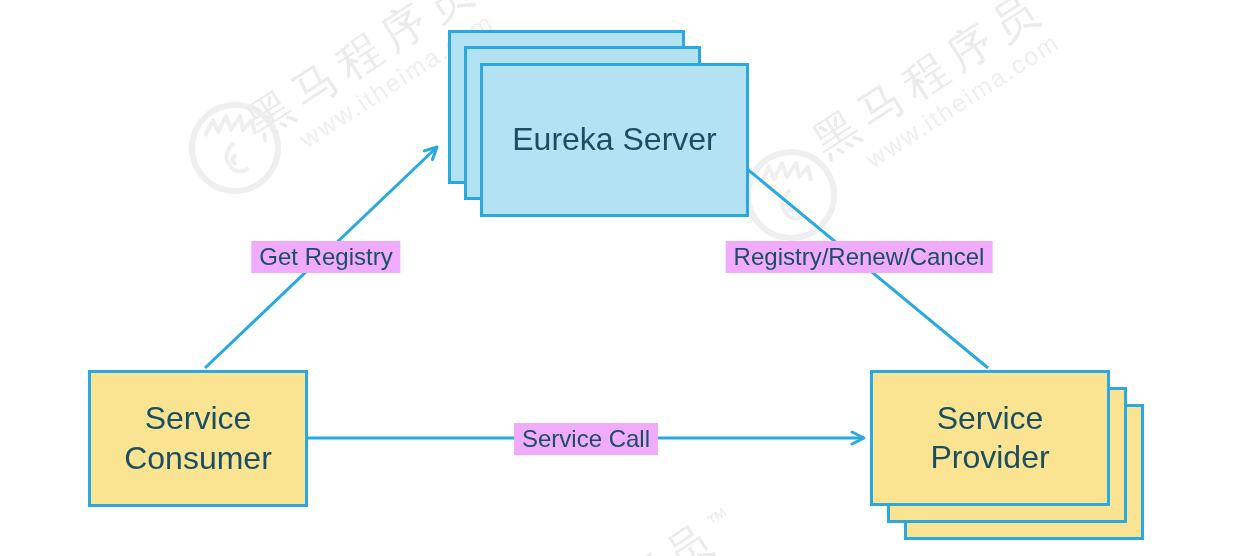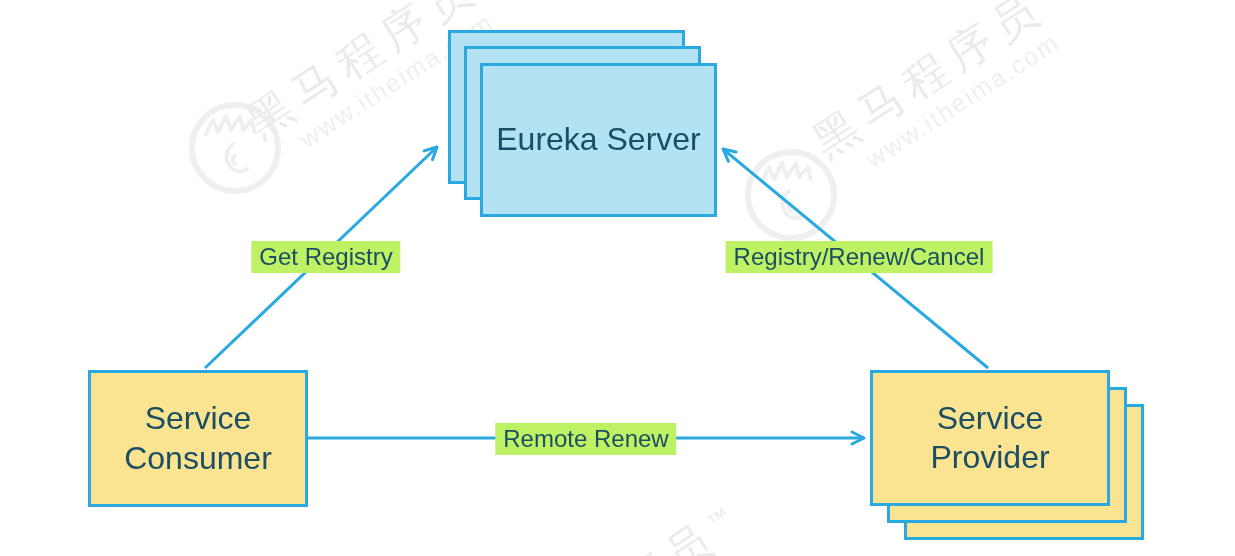--- a/index.html
+++ b/index.html
@@ -36,21 +36,21 @@
     position: absolute;
     left: 0; top: 0;
     z-index: 1;
   }
 
   
   .edge-label {
     position: absolute;
     z-index: 3;
     transform: translate(-50%, -50%);
-    background: #bef264;
+    background: #f0abfc;
     padding: 2px 8px;
     color: #1b4e63;
     font-size: 24px;
     white-space: nowrap;
   }
 
   
   .node, .stack-layer {
     position: absolute;
     z-index: 2;
@@ -109,25 +109,25 @@
         <path d="M3,3 L15,9 L3,15" fill="none" stroke="#29a9e0" stroke-width="3" stroke-linecap="round" stroke-linejoin="round"></path>
       </marker>
     </defs>
     <line x1="205" y1="368" x2="437" y2="147" stroke="#29a9e0" stroke-width="3" marker-end="url(#arrowhead)"></line>
     <line x1="988" y1="368" x2="723" y2="149" stroke="#29a9e0" stroke-width="3" marker-end="url(#arrowhead)"></line>
     <line x1="308" y1="438" x2="864" y2="438" stroke="#29a9e0" stroke-width="3" marker-end="url(#arrowhead)"></line>
   </svg>
 
   <div class="edge-label" style="left:326px; top:257px;">Get Registry</div>
   <div class="edge-label" style="left:859px; top:257px;">Registry/Renew/Cancel</div>
-  <div class="edge-label" style="left:586px; top:439px;">Remote Renew</div>
+  <div class="edge-label" style="left:586px; top:439px;">Service Call</div>
 
   <div class="stack-layer blue" style="left:448px; top:30px; width:237px; height:154px;"></div>
   <div class="stack-layer blue" style="left:464px; top:46px; width:237px; height:154px;"></div>
-  <div class="node blue" style="left:480px; top:63px; width:237px; height:154px;">
+  <div class="node blue" style="left:480px; top:63px; width:269px; height:154px;">
     <span class="node-label">Eureka Server</span>
   </div>
 
   <div class="node yellow" style="left:88px; top:370px; width:220px; height:137px;">
     <span class="node-label">Service
 Consumer</span>
   </div>
 
   <div class="stack-layer yellow" style="left:904px; top:404px; width:240px; height:136px;"></div>
   <div class="stack-layer yellow" style="left:887px; top:387px; width:240px; height:136px;"></div>

